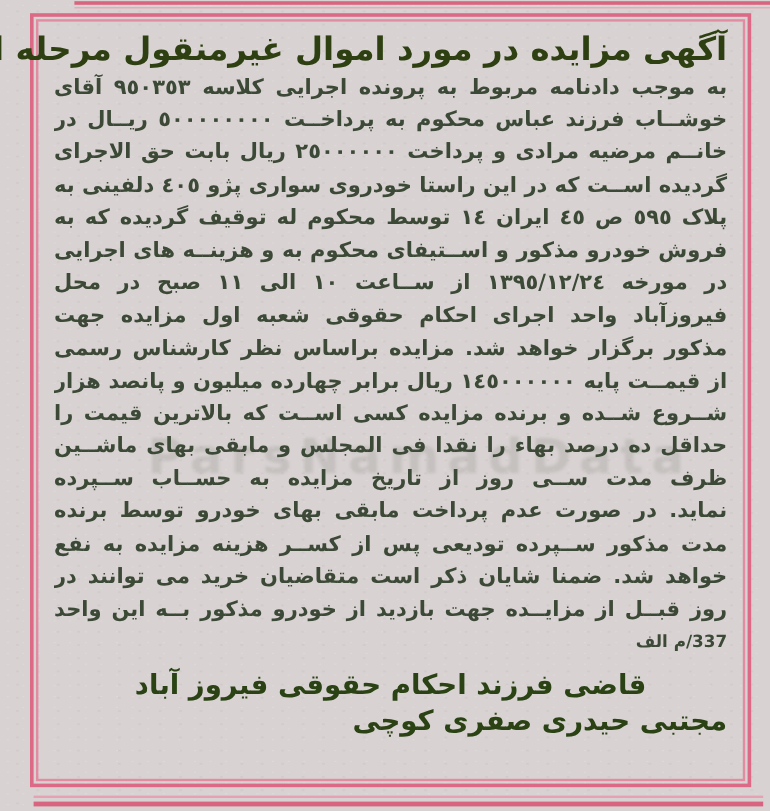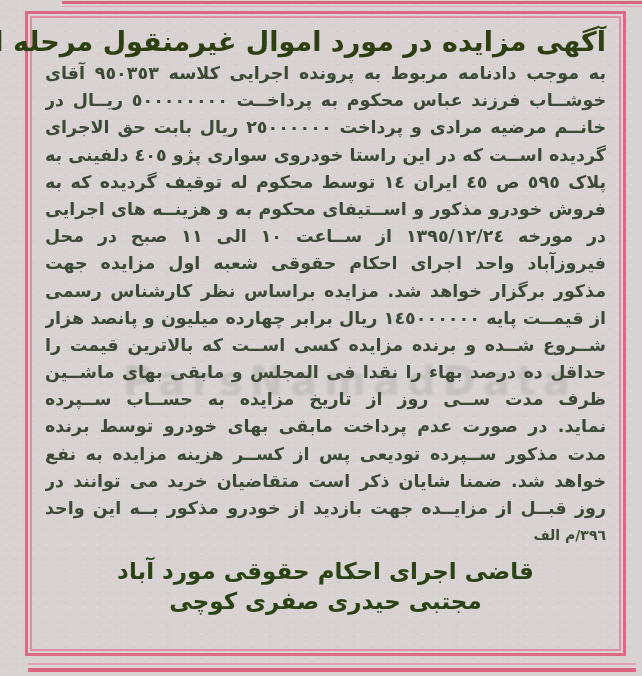--- a/index.html
+++ b/index.html
@@ -84,21 +84,21 @@
   }
   .last-row .line-text { font-size: 17.5px; }
   .ref { font-size: 14px; color: #3d4937; }
 
   .sig {
     text-align: center;
     font-weight: bold;
     color: #2a4214;
   }
   .sig1 { font-size: 23px; margin-top: 9px; }
-  .sig2 { font-size: 23px; margin-top: 4px; }
+  .sig2 { font-size: 23px; margin-top: 4px; text-align: right; }
 </style>
 </head>
 <body>
 
 <div class="top-strip-thick"></div>
 <div class="top-strip-thin"></div>
 
 <div class="watermark">ParsNamadData</div>
 
 <div class="box-outer">
@@ -120,23 +120,23 @@
         <div class="line">شــروع شــده و برنده مزایده کسی اســت که بالاترین قیمت را پیشنهاد و</div>
         <div class="line">حداقل ده درصد بهاء را نقدا فی المجلس و مابقی بهای ماشــین را حداکثر</div>
         <div class="line">ظرف مدت ســی روز از تاریخ مزایده به حســاب ســپرده دادگستری واریز</div>
         <div class="line">نماید. در صورت عدم پرداخت مابقی بهای خودرو توسط برنده مزایده در</div>
         <div class="line">مدت مذکور ســپرده تودیعی پس از کســر هزینه مزایده به نفع دولت ضبط</div>
         <div class="line">خواهد شد. ضمنا شایان ذکر است متقاضیان خرید می توانند در مدت پنج</div>
         <div class="line">روز قبــل از مزایــده جهت بازدید از خودرو مذکور بــه این واحد اجرا مراجعه</div>
       </div>
 
     <div class="last-row">
-      <span class="ref" dir="rtl">٣٩٦/م الف</span>
+      <span class="ref" dir="rtl">337/م الف</span>
     </div>
 
-    <div class="sig sig1">قاضی اجرای احکام حقوقی مورد آباد</div>
+    <div class="sig sig1">قاضی فرزند احکام حقوقی فیروز آباد</div>
     <div class="sig sig2">مجتبی حیدری صفری کوچی</div>
 
   </div>
 </div>
 
 <div class="bottom-strip-thin"></div>
 <div class="bottom-strip-thick"></div>
 
 </body></html>

